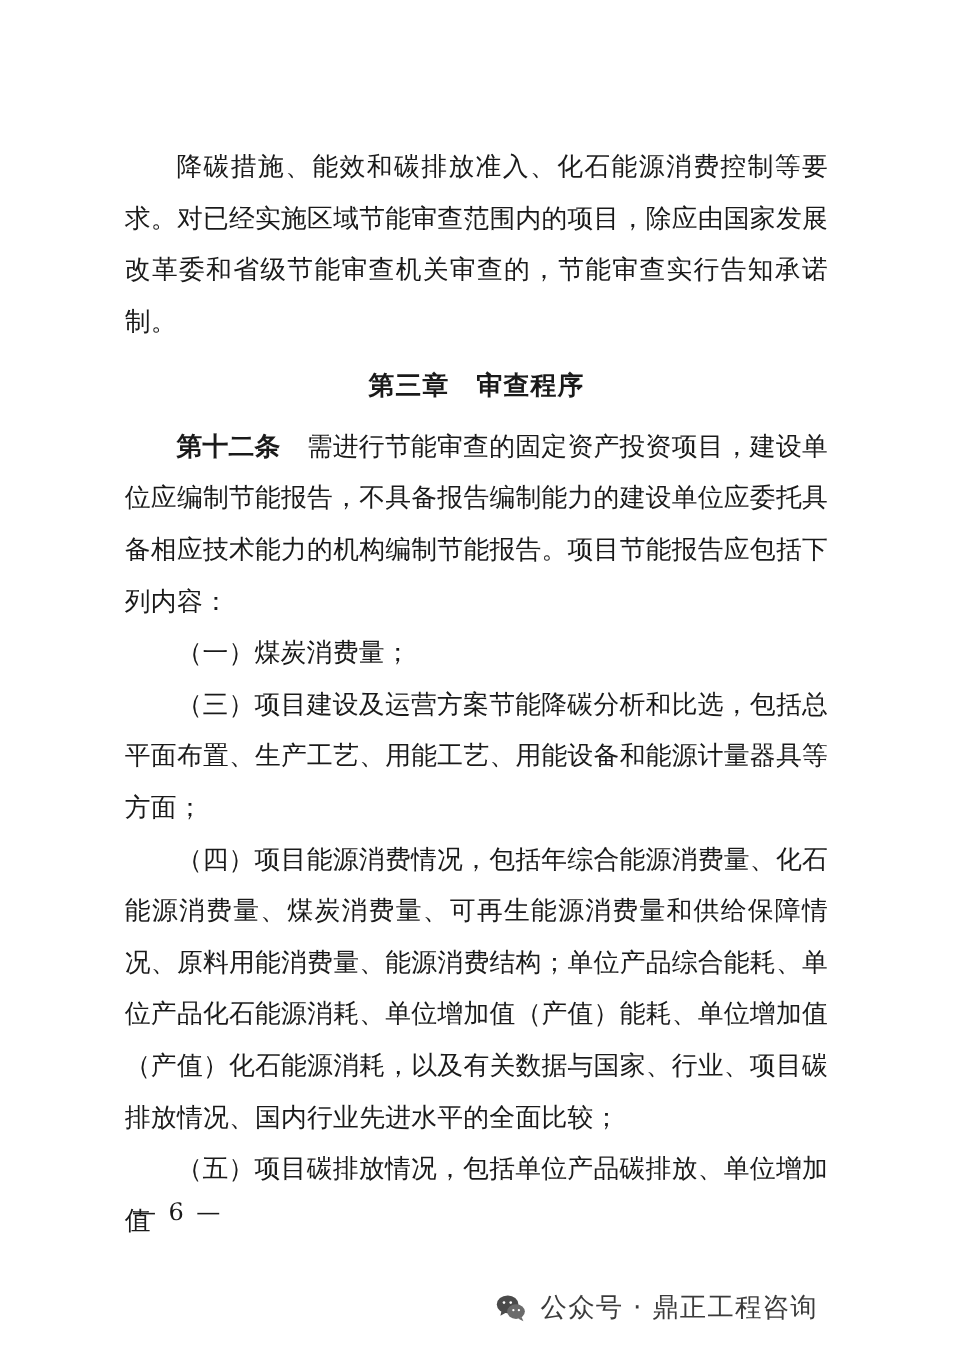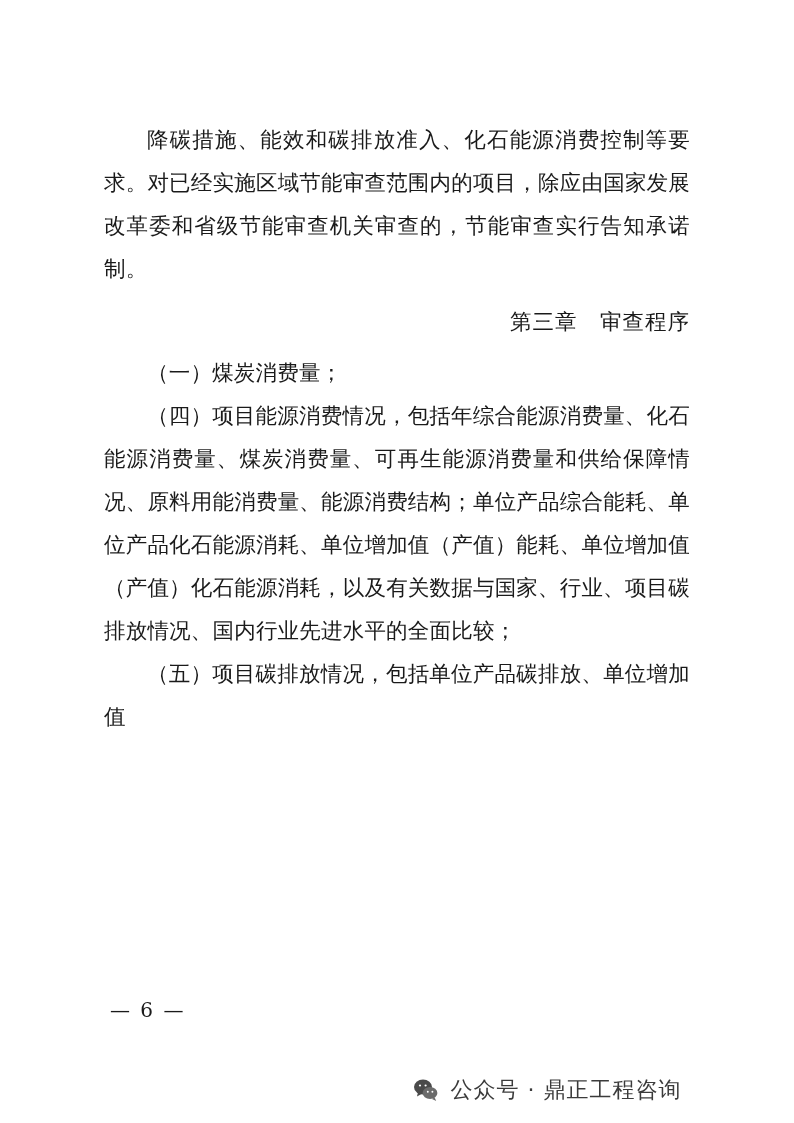--- a/index.html
+++ b/index.html
@@ -36,22 +36,22 @@
     text-justify: inter-ideograph;
     margin: 0 0 0 0;
     letter-spacing: 0.2px;
   }
   .indent {
     text-indent: 2em;
   }
   .chapter-title {
     font-size: 21.5px;
     line-height: 43px;
-    text-align: right;
-    font-weight: normal;
+    text-align: center;
+    font-weight: bold;
     margin: 10px 0 8px 0;
     letter-spacing: 1px;
   }
   .article-head {
     font-weight: bold;
   }
   .page-number {
     position: absolute;
     left: 0;
     top: 998px;
@@ -97,22 +97,24 @@
 
 <div class="page">
 
   <div class="content">
 
     <p class="para indent">降碳措施、能效和碳排放准入、化石能源消费控制等要求。对已经实施区域节能审查范围内的项目，除应由国家发展改革委和省级节能审查机关审查的，节能审查实行告知承诺制。</p>
 
 
     <h2 class="chapter-title">第三章　审查程序</h2>
 
+    <p class="para indent"><span class="article-head">第十二条</span><span>　需进行节能审查的固定资产投资项目，建设单位应编制节能报告，不具备报告编制能力的建设单位应委托具备相应技术能力的机构编制节能报告。项目节能报告应包括下列内容：</span></p>
 
     <p class="para indent">（一）煤炭消费量；</p>
+    <p class="para indent">（三）项目建设及运营方案节能降碳分析和比选，包括总平面布置、生产工艺、用能工艺、用能设备和能源计量器具等方面；</p>
     <p class="para indent">（四）项目能源消费情况，包括年综合能源消费量、化石能源消费量、煤炭消费量、可再生能源消费量和供给保障情况、原料用能消费量、能源消费结构；单位产品综合能耗、单位产品化石能源消耗、单位增加值（产值）能耗、单位增加值（产值）化石能源消耗，以及有关数据与国家、行业、项目碳排放情况、国内行业先进水平的全面比较；</p>
     <p class="para indent">（五）项目碳排放情况，包括单位产品碳排放、单位增加值</p>
 
   </div>
 
   <div class="page-number">— 6 —</div>
 
   <div class="footer-brand">
     <div class="brand-inner">
       <span class="brand-icon">

